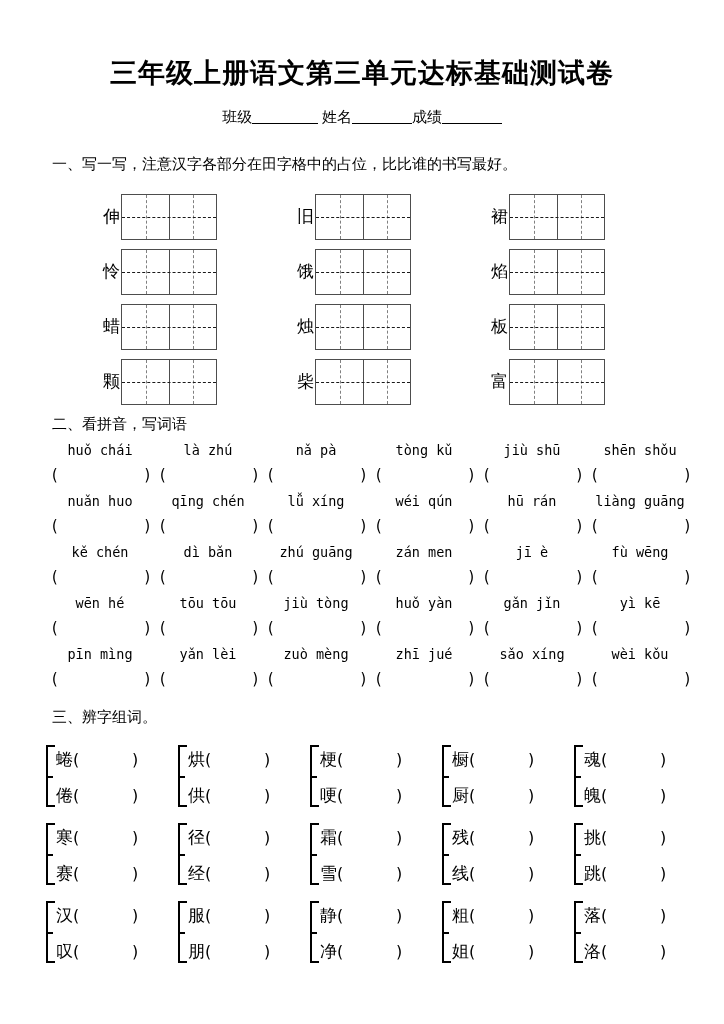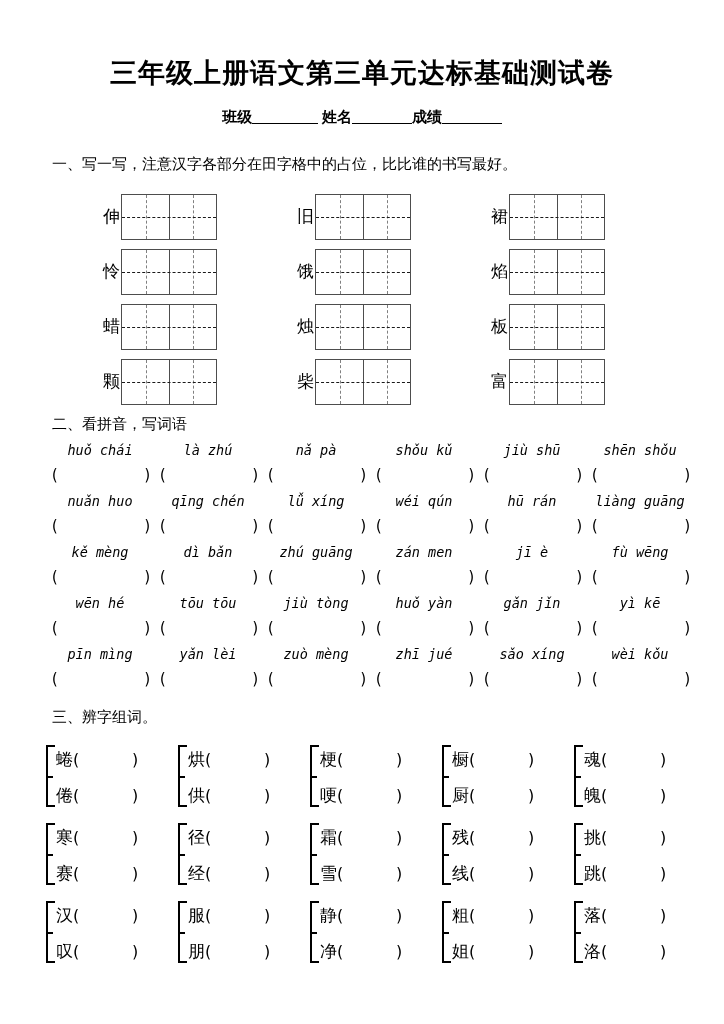--- a/index.html
+++ b/index.html
@@ -36,21 +36,21 @@
     font-family: "Liberation Serif", "DejaVu Serif", serif;
   }
 
   .idline {
     position: absolute;
     left: 0;
     top: 108px;
     width: 724px;
     text-align: center;
     font-size: 15px;
-    font-weight: bold;
+    font-weight: normal;
   }
   .idline .fld {
     display: inline-block;
   }
   .idline .blank {
     display: inline-block;
     border-bottom: 1.5px solid #000;
     height: 15px;
     vertical-align: -2px;
   }
@@ -134,21 +134,21 @@
   .py-row {
     position: relative;
     height: 51px;
   }
   .py-labels, .py-parens {
     position: absolute;
     left: 46px;
     width: 648px;
     display: flex;
   }
-  .py-labels { top: 0; font-style: italic; }
+  .py-labels { top: 0; }
   .py-parens { top: 24px; }
   .py-cell {
     flex: 1 1 0;
     text-align: center;
     font-family: "DejaVu Sans Mono", "Liberation Mono", monospace;
     font-size: 13.5px;
     white-space: nowrap;
   }
   .pr-cell {
     flex: 1 1 0;
@@ -349,21 +349,21 @@
       </div>
     </div>
 
   <div class="sec-head" id="sec2-head">二、看拼音，写词语</div>
   <div class="py-area" id="py-area">
       <div class="py-row">
         <div class="py-labels">
           <div class="py-cell">huǒ chái</div>
           <div class="py-cell">là zhú</div>
           <div class="py-cell">nǎ  pà</div>
-          <div class="py-cell">shǒu kǔ</div>
+          <div class="py-cell">tòng kǔ</div>
           <div class="py-cell">jiù shū</div>
           <div class="py-cell">shēn shǒu</div>
         </div>
         <div class="py-parens">
           <div class="pr-cell">
             <span class="lp">(</span>
             <span class="rp">)</span>
           </div>
           <div class="pr-cell">
             <span class="lp">(</span>
@@ -418,21 +418,21 @@
             <span class="rp">)</span>
           </div>
           <div class="pr-cell">
             <span class="lp">(</span>
             <span class="rp">)</span>
           </div>
         </div>
       </div>
       <div class="py-row">
         <div class="py-labels">
-          <div class="py-cell">kě  mèng</div>
+          <div class="py-cell">kě  chén</div>
           <div class="py-cell">dì  bǎn</div>
           <div class="py-cell">zhú guāng</div>
           <div class="py-cell">zán men</div>
           <div class="py-cell">jī è</div>
           <div class="py-cell">fù wēng</div>
         </div>
         <div class="py-parens">
           <div class="pr-cell">
             <span class="lp">(</span>
             <span class="rp">)</span>

